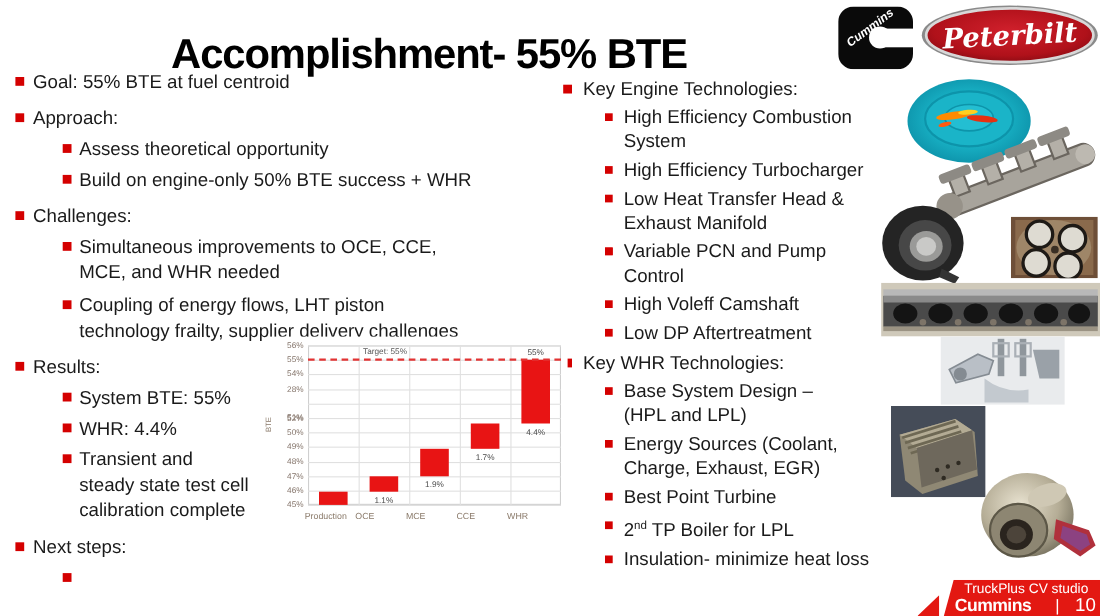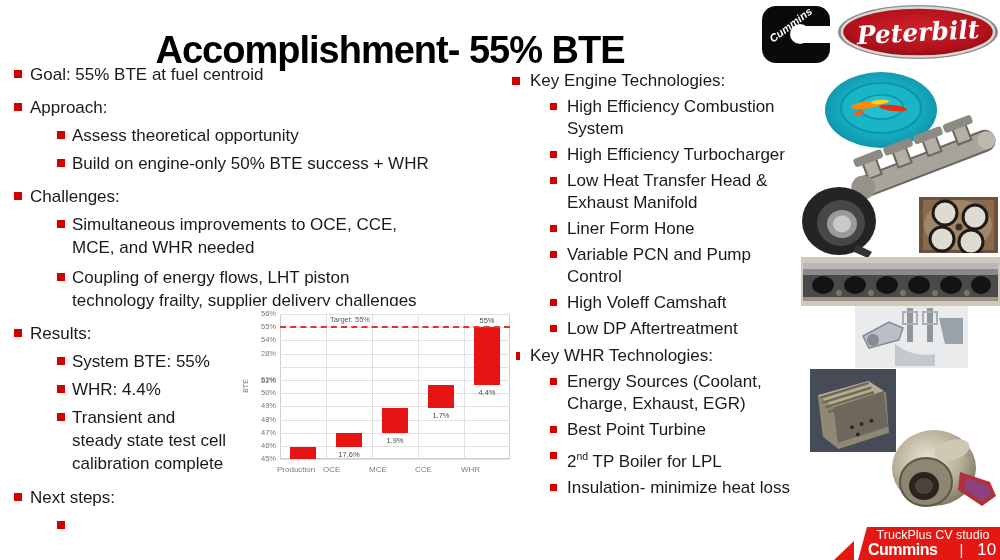--- a/index.html
+++ b/index.html
@@ -126,41 +126,42 @@
         <span class="blt"></span>
         <span class="t">High Efficiency Turbocharger</span>
       </div>
     <div class="li l2" style="margin-top:4px">
         <span class="blt"></span>
         <span class="t">Low Heat Transfer Head &amp;
 Exhaust Manifold</span>
       </div>
     <div class="li l2" style="margin-top:4px">
         <span class="blt"></span>
-        <span class="t">Liner Form Hone</span>
       </div>
     <div class="li l2" style="margin-top:4px">
         <span class="blt"></span>
         <span class="t">Variable PCN and Pump
 Control</span>
       </div>
     <div class="li l2" style="margin-top:4px">
         <span class="blt"></span>
         <span class="t">High Voleff Camshaft</span>
       </div>
     <div class="li l2" style="margin-top:4px">
         <span class="blt"></span>
         <span class="t">Low DP Aftertreatment</span>
       </div>
     <div class="li l1" style="margin-top:5px">
         <span class="blt"></span>
         <span class="t">Key WHR Technologies:</span>
       </div>
     <div class="li l2" style="margin-top:4px">
         <span class="blt"></span>
+        <span class="t">Base System Design –
+(HPL and LPL)</span>
       </div>
     <div class="li l2" style="margin-top:4px">
         <span class="blt"></span>
         <span class="t">Energy Sources (Coolant,
 Charge, Exhaust, EGR)</span>
       </div>
     <div class="li l2" style="margin-top:4px">
         <span class="blt"></span>
         <span class="t">Best Point Turbine</span>
       </div>
@@ -200,21 +201,21 @@
       <div class="ytick" style="left: 4px; top: 16.2px; width: 28px;">55%</div>
       <div class="grid h" style="left: 36px; top: 8px; width: 230px;"></div>
       <div class="ytick" style="left: 4px; top: 3px; width: 28px;">56%</div>
       <div class="grid v" style="left: 82px; top: 8px; height: 145px;"></div>
       <div class="grid v" style="left: 128px; top: 8px; height: 145px;"></div>
       <div class="grid v" style="left: 174px; top: 8px; height: 145px;"></div>
       <div class="grid v" style="left: 220px; top: 8px; height: 145px;"></div>
       <div class="bar" style="left: 46px; top: 141.1px; width: 26px; height: 11.9px; background: rgb(232, 20, 20);"></div>
       <div class="xlab" style="left: 33px; top: 159px;">Production</div>
       <div class="bar" style="left: 92px; top: 126.6px; width: 26px; height: 14.5px; background: rgb(232, 20, 20);"></div>
-      <div class="vlab" style="left: 83px; top: 144.1px;">17.6%</div>
+      <div class="vlab" style="left: 83px; top: 144.1px;">1.1%</div>
       <div class="xlab" style="left: 79px; top: 159px;">OCE</div>
       <div class="bar" style="left: 138px; top: 101.6px; width: 26px; height: 25px; background: rgb(232, 20, 20);"></div>
       <div class="vlab" style="left: 129px; top: 129.6px;">1.9%</div>
       <div class="xlab" style="left: 125px; top: 159px;">MCE</div>
       <div class="bar" style="left: 184px; top: 79.2px; width: 26px; height: 22.4px; background: rgb(232, 20, 20);"></div>
       <div class="vlab" style="left: 175px; top: 104.6px;">1.7%</div>
       <div class="xlab" style="left: 171px; top: 159px;">CCE</div>
       <div class="bar" style="left: 230px; top: 21.2px; width: 26px; height: 58px; background: rgb(232, 20, 20);"></div>
       <div class="vlab" style="left: 221px; top: 82.2px;">4.4%</div>
       <div class="vlab" style="left: 221px; top: 10.2px;">55%</div>

